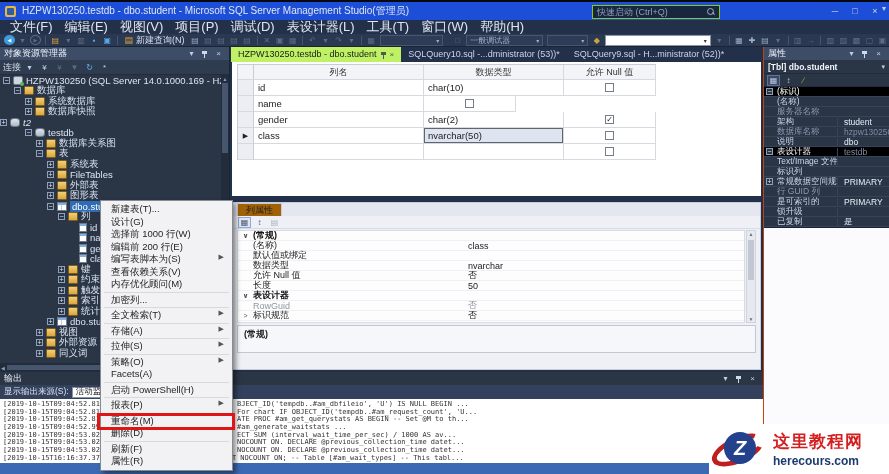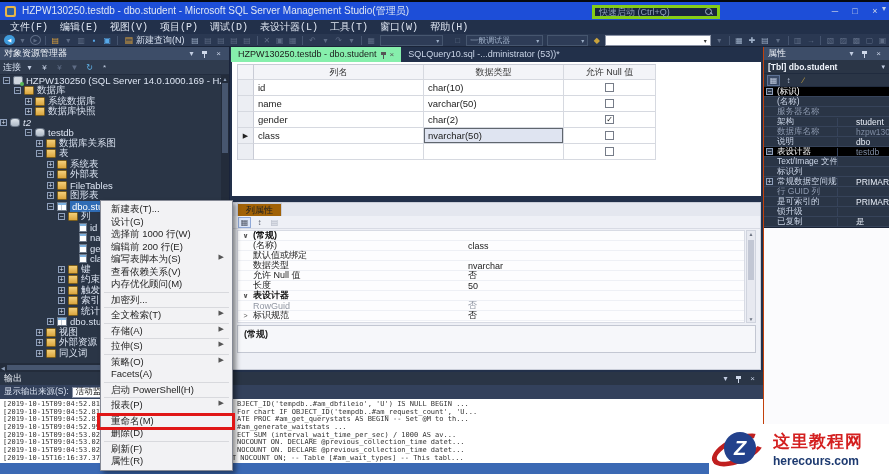--- a/index.html
+++ b/index.html
@@ -4,30 +4,30 @@
 <style>
   *{margin:0;padding:0;box-sizing:border-box;}
   html,body{width:889px;height:474px;overflow:hidden;}
   body{position:relative;background:#22304a;font-family:"Liberation Sans","DejaVu Sans",sans-serif;cursor:default;}
 
   
   #titlebar{position:absolute;left:0;top:0;width:889px;height:20px;background:#1d4ed8;border-top:2px solid #06090f;display:flex;align-items:center;}
   #appicon{width:11px;height:11px;margin:0 6px 0 5px;background:#e8b54a;border-radius:2px;position:relative;}
   #appicon::after{content:"";position:absolute;left:2px;top:2px;width:7px;height:7px;background:#2f5f9e;border-radius:1px;}
   #apptitle{font-size:10px;color:#dfe6f2;white-space:nowrap;}
-  #quicklaunch{position:absolute;left:592px;top:3px;width:128px;height:14px;background:#18263e;border:3px solid #84cc16;color:#8fa0ba;font-size:9px;line-height:12px;padding:0 4px;display:flex;justify-content:space-between;align-items:center;}
+  #quicklaunch{position:absolute;left:592px;top:3px;width:128px;height:14px;background:#18263e;border:1px solid #84cc16;color:#8fa0ba;font-size:9px;line-height:12px;padding:0 4px;display:flex;justify-content:space-between;align-items:center;}
   .lens{position:relative;width:8px;height:8px;display:inline-block;}
   .lens::before{content:"";position:absolute;left:0;top:0;width:5px;height:5px;border:1px solid #9fb0c8;border-radius:50%;}
   .lens::after{content:"";position:absolute;left:5px;top:5px;width:3px;height:1px;background:#9fb0c8;transform:rotate(45deg);}
   #winbtns{position:absolute;right:4px;top:0;height:18px;display:flex;}
   #winbtns span{width:20px;text-align:center;color:#cfd8e8;font-size:9px;line-height:18px;}
 
   
   #menubar{position:absolute;left:0;top:20px;width:889px;height:14px;background:#22304a;display:flex;align-items:center;padding-left:4px;}
-  .mi{font-size:10px;color:#dfe6f2;padding:0 6px;white-space:nowrap;font-family:Liberation Mono, monospace;}
+  .mi{font-size:13px;color:#dfe6f2;padding:0 6px;white-space:nowrap;}
 
   
   #toolbar{position:absolute;left:0;top:34px;width:889px;height:13px;background:#2a3852;display:flex;align-items:center;padding-left:3px;border-bottom:1px solid #1a2438;}
   .ticn{display:inline-block;min-width:11px;text-align:center;font-size:8px;color:#c3cee2;margin:0 1px;line-height:11px;}
   .ticn.dim{color:#5e6c85;}
   .ticn.circ{width:10px;height:10px;border-radius:50%;background:#3f9bdc;color:#fff;font-size:5px;line-height:10px;}
   .ticn.circ.dim{background:transparent;border:1px solid #5e6c85;color:#5e6c85;line-height:8px;}
   .tsep{display:inline-block;width:1px;height:9px;background:#45546f;margin:0 3px;}
   .tbtn{display:inline-flex;align-items:center;gap:3px;color:#d7e0ef;font-size:9px;padding:0 4px;white-space:nowrap;}
   .tcombo{display:inline-flex;align-items:center;justify-content:space-between;height:11px;background:#2e3c57;border:1px solid #46566f;color:#9fb0c8;font-size:8px;padding:0 3px;margin:0 2px;white-space:nowrap;overflow:hidden;}
@@ -58,21 +58,21 @@
   .tlabel.sel{background:#2f6cb5;color:#fff;padding:0 2px;}
   .vscroll{position:absolute;right:0;top:28px;bottom:9px;width:8px;background:#232c3b;}
   .vscroll .th{position:absolute;left:1px;right:1px;top:8px;height:70px;background:#47566f;}
   .vscroll .ar{position:absolute;left:0;width:8px;text-align:center;font-size:5px;color:#8fa0ba;}
   .hscroll{position:absolute;left:0;right:8px;bottom:0;height:9px;background:#232c3b;color:#8fa0ba;font-size:5px;display:flex;justify-content:space-between;align-items:center;padding:0 1px;}
   .hscroll .th{height:5px;width:110px;background:#47566f;margin-left:2px;flex:none;}
 
   
   #tabs{position:absolute;left:231px;top:47px;width:532px;height:15px;display:flex;align-items:flex-end;overflow:hidden;}
   .tab{height:15px;line-height:15px;padding:0 7px;font-size:9px;color:#c9d4e6;white-space:nowrap;display:flex;align-items:center;gap:4px;}
-  .tab.active{background:#86efac;color:#1c1c1c;}
+  .tab.active{background:#bef264;color:#1c1c1c;}
   .tab.active .hicons{color:#555;font-size:8px;display:flex;gap:3px;align-items:center;}
   #tabs-caret{position:absolute;right:3px;top:4px;color:#c6d2e4;font-size:8px;}
 
   
   #designer{position:absolute;left:232px;top:62px;width:529px;height:134px;background:#fff;overflow:hidden;}
   .dg{position:absolute;left:5px;top:2px;border-top:1px solid #c9ccd6;border-left:1px solid #c9ccd6;font-size:9.5px;color:#222;}
   .dg-row{display:flex;height:16px;}
   .dg-row.hd{height:15px;}
   .dgc{border-right:1px solid #d6d9e0;border-bottom:1px solid #d6d9e0;display:flex;align-items:center;background:#fff;padding-left:4px;overflow:hidden;}
   .hd .dgc{background:#f3f4f8;justify-content:center;padding-left:0;font-size:9px;color:#333;}
@@ -105,21 +105,21 @@
   
   #props{position:absolute;left:763px;top:47px;width:126px;height:416px;background:#2a3546;border-left:1px solid #c2410c;overflow:hidden;}
   #p-sel{height:14px;display:flex;align-items:center;justify-content:space-between;padding:0 4px;border-bottom:1px solid #202b3e;color:#f0f4fb;font-size:8.5px;font-weight:bold;}
   #p-tools{height:13px;display:flex;align-items:center;gap:2px;padding-left:3px;border-bottom:1px solid #202b3e;}
   #p-tools .cpi{color:#c3cee2;}
   #p-tools .cpi.active{border-color:#5d7296;background:#3a4a66;}
   #p-grid{position:absolute;top:40px;left:0;right:0;height:140px;}
   .p-row{display:flex;height:10px;font-size:8.5px;border-bottom:1px solid #36435a;align-items:center;}
   .p-row .pexp{margin:0 2px 0 2px;width:7px;height:7px;flex:none;}
   .p-name{width:62px;padding-left:2px;color:#ccd6e8;overflow:hidden;white-space:nowrap;flex:none;}
-  .p-val{flex:1;color:#e9eff9;overflow:hidden;white-space:nowrap;border-left:1px solid #36435a;padding-left:18px;height:100%;display:flex;align-items:center;margin-top:41px;}
+  .p-val{flex:1;color:#e9eff9;overflow:hidden;white-space:nowrap;border-left:1px solid #36435a;padding-left:6px;height:100%;display:flex;align-items:center;margin-top:41px;}
   .p-row.sec{font-weight:normal;color:#fff;background:#000000;}
   .p-row.sec .p-name{color:#fff;width:auto;}
   .p-row.dim .p-val{color:#7e8ba2;}
   .p-row.dim .p-name{color:#8d99af;}
   #p-bottom{position:absolute;top:180px;left:0;right:0;bottom:0;background:#fbfbfd;border-top:1px solid #1a2335;}
 
   
   #output{position:absolute;left:0;top:372px;width:763px;height:91px;background:#2a3546;overflow:hidden;}
   #o-tools{height:14px;display:flex;align-items:center;background:#33415c;padding:0 4px;gap:3px;color:#dce4f2;font-size:8.5px;}
   #o-combo{width:88px;height:11px;background:#fff;border:1px solid #8b93a6;color:#222;font-size:8.5px;display:flex;align-items:center;justify-content:space-between;padding:0 3px;}
@@ -305,26 +305,26 @@
         <span class="tlabel">表</span>
       </div>
       <div class="trw" style="padding-left: 47px;">
         <span class="exp">+</span>
         <span class="ic ic-folder"></span>
         <span class="tlabel">系统表</span>
       </div>
       <div class="trw" style="padding-left: 47px;">
         <span class="exp">+</span>
         <span class="ic ic-folder"></span>
+        <span class="tlabel">FileTables</span>
+      </div>
+      <div class="trw" style="padding-left: 47px;">
+        <span class="exp">+</span>
+        <span class="ic ic-folder"></span>
         <span class="tlabel">外部表</span>
-      </div>
-      <div class="trw" style="padding-left: 47px;">
-        <span class="exp">+</span>
-        <span class="ic ic-folder"></span>
-        <span class="tlabel">FileTables</span>
       </div>
       <div class="trw" style="padding-left: 47px;">
         <span class="exp">+</span>
         <span class="ic ic-folder"></span>
         <span class="tlabel">图形表</span>
       </div>
       <div class="trw" style="padding-left: 47px;">
         <span class="exp">−</span>
         <span class="ic ic-table"></span>
         <span class="tlabel sel">dbo.student</span>
@@ -417,20 +417,23 @@
     <div class="tab active">
       <span>HZPW130250.testdb - dbo.student</span>
       <span class="hicons">
         <span class="pinic"></span>
         <span>×</span>
       </span>
     </div>
     <div class="tab">
       <span>SQLQuery10.sql -...dministrator (53))*</span>
     </div>
+    <div class="tab">
+      <span>SQLQuery9.sql - H...ministrator (52))*</span>
+    </div>
   </div>
 <span id="tabs-caret">▾</span>
 
 <div id="designer">
   <div class="dg" id="dgrid">
       <div class="dg-row hd">
         <div class="dgc c-ind"></div>
         <div class="dgc c-name">列名</div>
         <div class="dgc c-type">数据类型</div>
         <div class="dgc c-null">允许 Null 值</div>
@@ -439,21 +442,20 @@
         <div class="dgc c-ind"></div>
         <div class="dgc c-name">id</div>
         <div class="dgc c-type">char(10)</div>
         <div class="dgc c-null">
           <span class="cb"></span>
         </div>
       </div>
       <div class="dg-row">
         <div class="dgc c-ind"></div>
         <div class="dgc c-name">name</div>
-        <div class="dgc c-type">varchar(50)</div>
         <div class="dgc c-null">
           <span class="cb"></span>
         </div>
       </div>
       <div class="dg-row">
         <div class="dgc c-ind"></div>
         <div class="dgc c-name">gender</div>
         <div class="dgc c-type">char(2)</div>
         <div class="dgc c-null">
           <span class="cb">✓</span>

